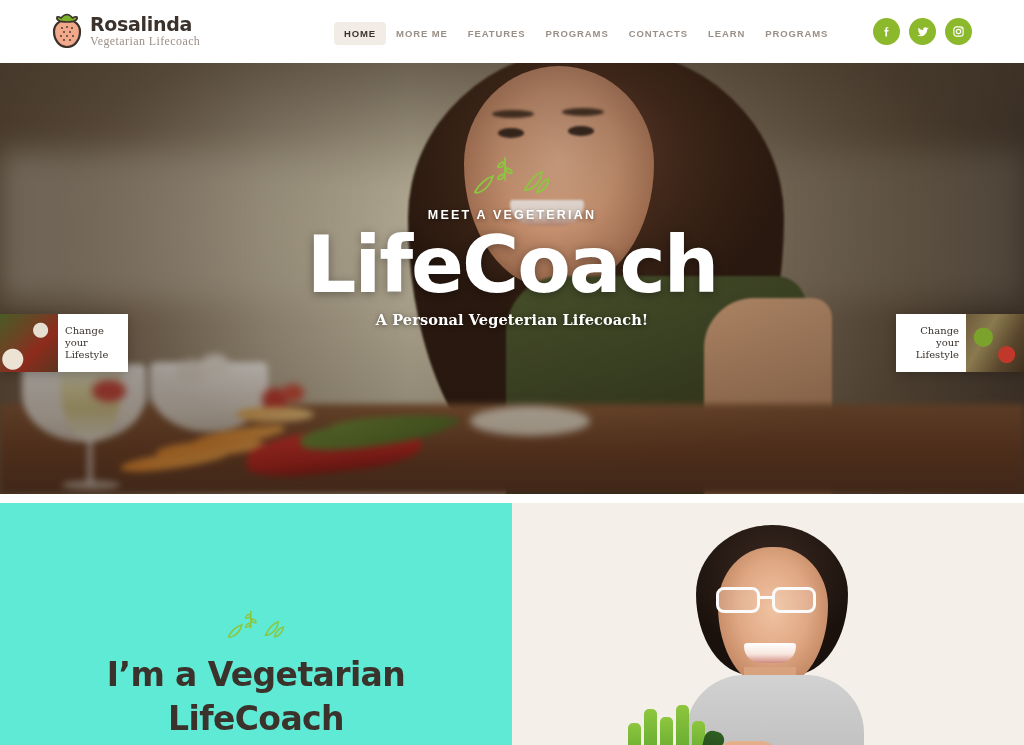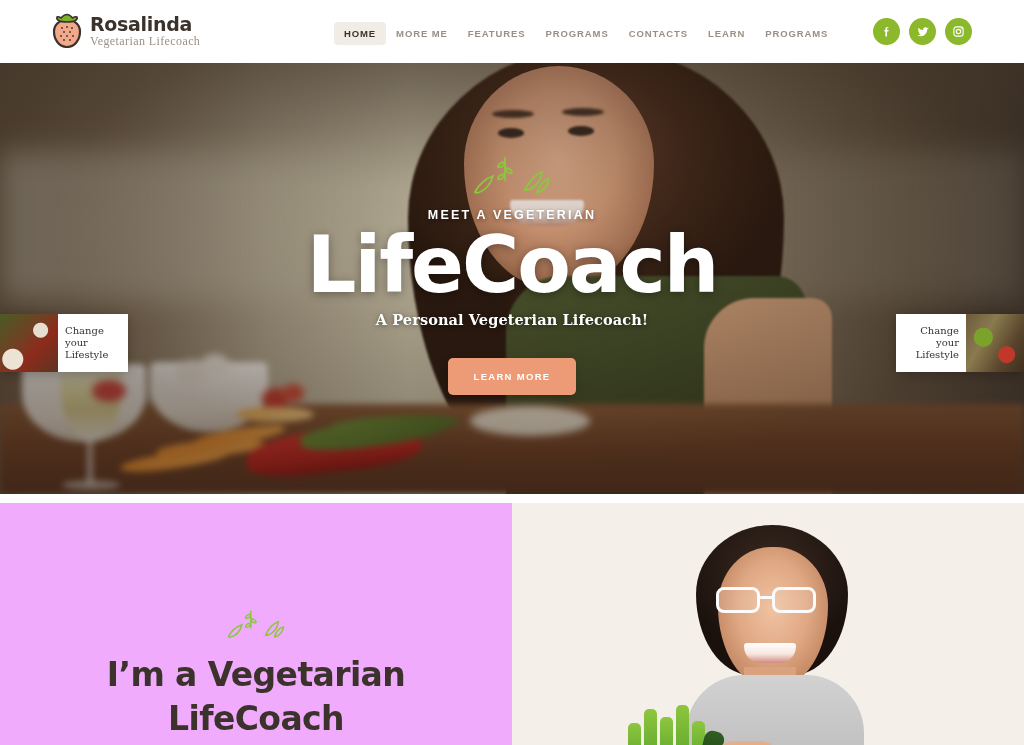--- a/index.html
+++ b/index.html
@@ -190,21 +190,21 @@
   }
   .sc-text {
     font-family: "DejaVu Serif", serif; font-size: 10px; color: #3b322c;
     line-height: 12px; width: 100%;
   }
   .side-card.right .sc-text { text-align: right; }
 
   
   .lower { position: absolute; top: 503px; left: 0; width: 1024px; height: 242px; }
   .lower-left {
-    position: absolute; left: 0; top: 0; width: 512px; height: 242px; background: #f0abfc;
+    position: absolute; left: 0; top: 0; width: 512px; height: 242px; background: #5eead4;
     display: flex; flex-direction: column; align-items: center;
   }
   .sprig-lower { margin-top: 102px; }
   .lower-title {
     font-family: "DejaVu Sans", sans-serif; font-weight: bold;
     font-size: 33px; line-height: 44px; color: #3b322c; text-align: center;
     letter-spacing: -0.6px; margin-top: 6px;
   }
   .lower-right {
     position: absolute; left: 512px; top: 0; width: 512px; height: 242px;
@@ -361,21 +361,20 @@
         <svg width="86" height="46" viewBox="0 0 86 46" fill="none" stroke="#8cc63f" stroke-width="1.8" stroke-linecap="round">
           <path d="M6 40c4-8 12-14 18-16-2 8-8 15-16 17z"></path>
           <path d="M36 6v22M36 10c-5 0-7 3-7 5 3 1 6-1 7-5zM36 16c5 0 7 3 7 5-3 1-6-1-7-5zM36 22c-5 0-7 3-7 5 3 1 6-1 7-5z"></path>
           <path d="M56 38c4-9 11-16 17-18-1 9-7 16-15 18z"></path>
           <path d="M62 44c2-7 7-12 12-13-1 6-5 11-10 13z" transform="translate(6,-4)"></path>
         </svg>
       </div>
       <div class="hero-eyebrow">MEET A VEGETERIAN</div>
       <div class="hero-title">LifeCoach</div>
       <div class="hero-sub">A Personal Vegeterian Lifecoach!</div>
-      <button class="hero-btn">LEARN MORE</button>
     </div>
 
     <div class="side-card left">
       <div class="sc-img a"></div>
       <div class="sc-box">
         <div class="sc-text">Change your Lifestyle</div>
       </div>
     </div>
 
     <div class="side-card right">

